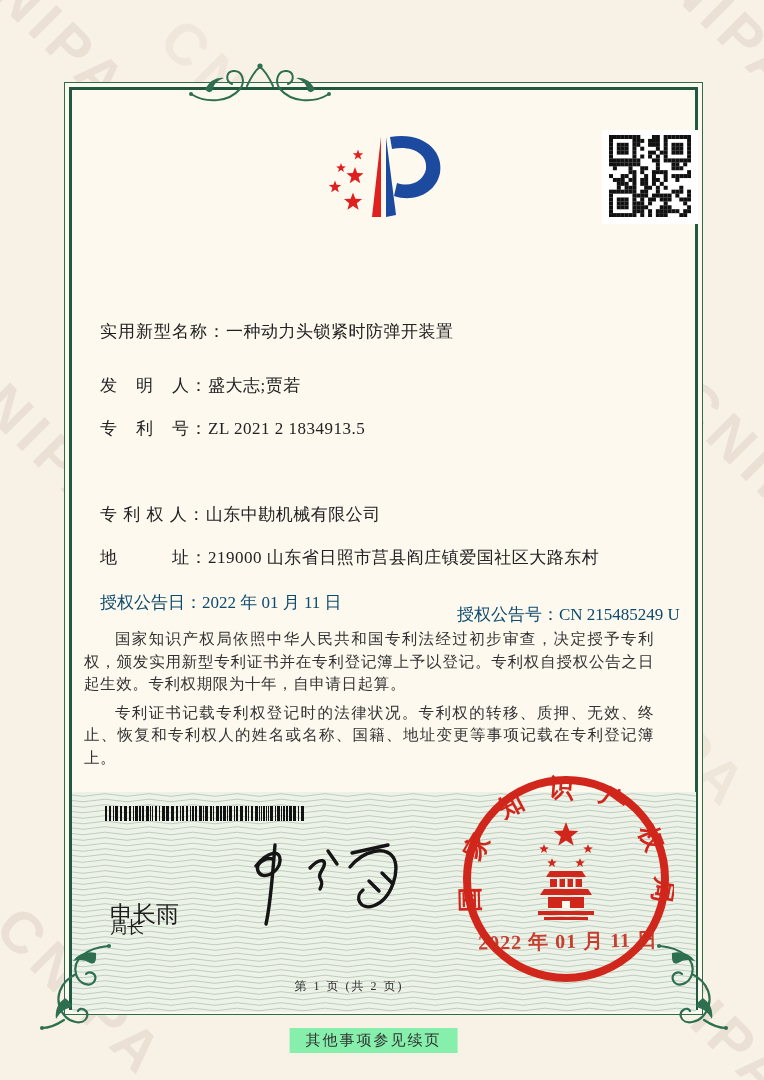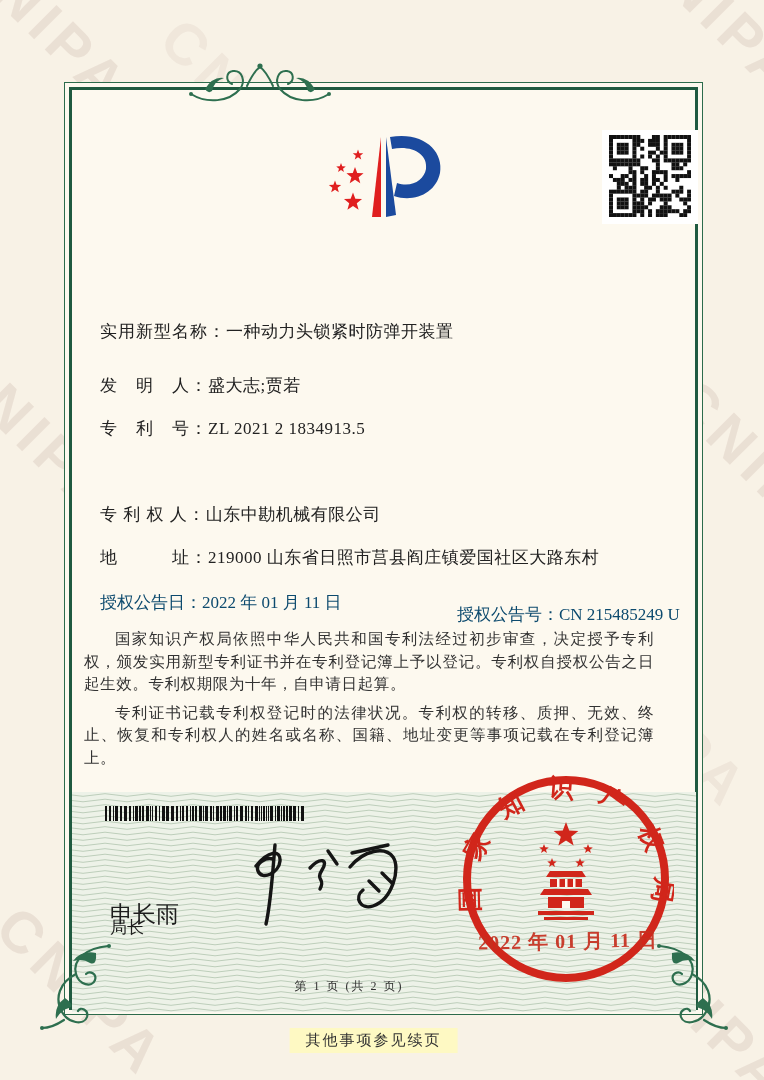--- a/index.html
+++ b/index.html
@@ -43,21 +43,21 @@
   .band svg{position:absolute; left:0; top:0;}
   .barcode{position:absolute; left:105px; top:806px;}
   .signer-role{position:absolute; left:110px; top:916px; font-family:"Liberation Sans","DejaVu Sans",sans-serif; font-size:17px; color:#1d1d1d;}
   .signer-name{position:absolute; left:110px; top:899px; font-family:"Liberation Sans","DejaVu Sans",sans-serif; font-size:23px; color:#1d1d1d;}
   .signature{position:absolute; left:222px; top:836px;}
   .seal{position:absolute; left:458px; top:771px;}
   .seal-date{position:absolute; left:468px; top:928px; width:200px; text-align:center;
     font-size:20px; letter-spacing:1px; color:#c62f1f; font-weight:700; transform:rotate(-1deg); opacity:.92;}
   .page-num{position:absolute; left:0; right:66px; top:978px; text-align:center; font-size:12px; color:#2e2e2e; letter-spacing:2px;}
   .cont-note{position:absolute; left:50%; transform:translateX(-55%); top:1028px;
-    background:#fef9c3; padding:3px 16px; font-size:15px; letter-spacing:2px; color:#333;}
+    background:#86efac; padding:3px 16px; font-size:15px; letter-spacing:2px; color:#333;}
 </style>
 </head>
 <body>
 
 <svg width="0" height="0" style="position:absolute">
   <defs>
     <path id="star" d="M0,-10 L2.47,-3.4 L9.51,-3.09 L3.99,1.3 L5.88,8.09 L0,4.2 L-5.88,8.09 L-3.99,1.3 L-9.51,-3.09 L-2.47,-3.4 Z"></path>
   </defs>
 </svg>
 

